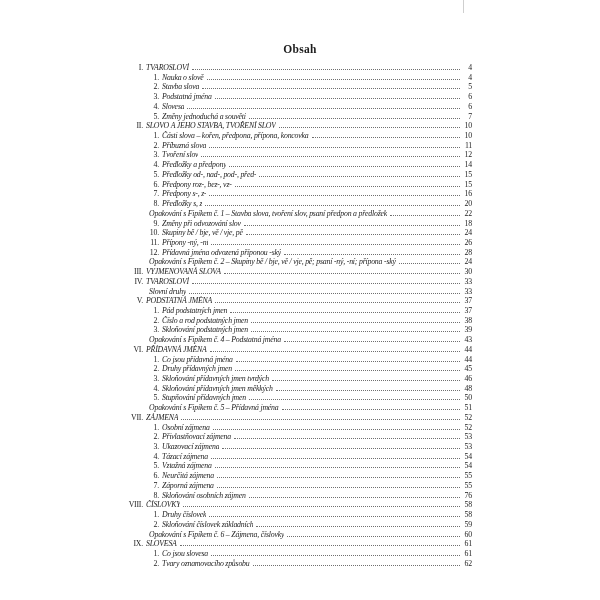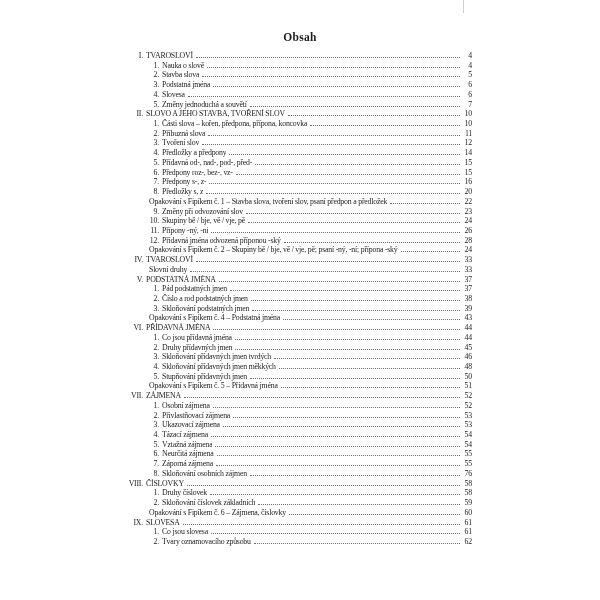--- a/index.html
+++ b/index.html
@@ -15,21 +15,21 @@
     overflow: hidden;
   }
   #page {
     position: relative;
     width: 600px;
     height: 600px;
     background: #ffffff;
   }
   .doc-title {
     margin: 0;
-    padding-top: 31px;
+    padding-top: 43px;
     text-align: center;
     font-size: 11.5px;
     font-weight: bold;
     letter-spacing: 0.3px;
   }
   #toc {
     margin: 7px 0 0 110px;
     width: 362px;
   }
   .row {
@@ -43,20 +43,21 @@
   .num {
     flex: none;
     text-align: right;
   }
   .lvl-chapter .num { width: 33px; margin-right: 3px; }
   .lvl-sub .num     { width: 49px; margin-right: 3px; }
   .lvl-note .num    { width: 36px; margin-right: 3px; }
   .label {
     flex: 0 1 auto;
     overflow: hidden;
+    font-style: italic;
   }
   .leader {
     flex: 1 1 auto;
     min-width: 4px;
     height: 7px;
     margin: 0 2px 0 3px;
     border-bottom: 1px dotted #6f6f6f;
   }
   .pagenum {
     flex: none;
@@ -140,21 +141,21 @@
     <span class="pagenum">12</span>
   </div>
       <div class="row lvl-sub">
     <span class="num">4.</span>
     <span class="label">Předložky a předpony</span>
     <span class="leader"></span>
     <span class="pagenum">14</span>
   </div>
       <div class="row lvl-sub">
     <span class="num">5.</span>
-    <span class="label">Přídavná od-, nad-, pod-, před-</span>
+    <span class="label">Předložky od-, nad-, pod-, před-</span>
     <span class="leader"></span>
     <span class="pagenum">15</span>
   </div>
       <div class="row lvl-sub">
     <span class="num">6.</span>
     <span class="label">Předpony roz-, bez-, vz-</span>
     <span class="leader"></span>
     <span class="pagenum">15</span>
   </div>
       <div class="row lvl-sub">
@@ -172,21 +173,21 @@
       <div class="row lvl-note">
     <span class="num"></span>
     <span class="label">Opakování s Fipíkem č. 1 – Stavba slova, tvoření slov, psaní předpon a předložek</span>
     <span class="leader"></span>
     <span class="pagenum">22</span>
   </div>
       <div class="row lvl-sub">
     <span class="num">9.</span>
     <span class="label">Změny při odvozování slov</span>
     <span class="leader"></span>
-    <span class="pagenum">23</span>
+    <span class="pagenum">18</span>
   </div>
       <div class="row lvl-sub">
     <span class="num">10.</span>
     <span class="label">Skupiny bě / bje, vě / vje, pě</span>
     <span class="leader"></span>
     <span class="pagenum">24</span>
   </div>
       <div class="row lvl-sub">
     <span class="num">11.</span>
     <span class="label">Přípony -ný, -ní</span>
@@ -197,20 +198,26 @@
     <span class="num">12.</span>
     <span class="label">Přídavná jména odvozená příponou -ský</span>
     <span class="leader"></span>
     <span class="pagenum">28</span>
   </div>
       <div class="row lvl-note">
     <span class="num"></span>
     <span class="label">Opakování s Fipíkem č. 2 – Skupiny bě / bje, vě / vje, pě; psaní -ný, -ní; přípona -ský</span>
     <span class="leader"></span>
     <span class="pagenum">24</span>
+  </div>
+      <div class="row lvl-chapter">
+    <span class="num">III.</span>
+    <span class="label">VYJMENOVANÁ SLOVA</span>
+    <span class="leader"></span>
+    <span class="pagenum">30</span>
   </div>
       <div class="row lvl-chapter">
     <span class="num">IV.</span>
     <span class="label">TVAROSLOVÍ</span>
     <span class="leader"></span>
     <span class="pagenum">33</span>
   </div>
       <div class="row lvl-note">
     <span class="num"></span>
     <span class="label">Slovní druhy</span>

